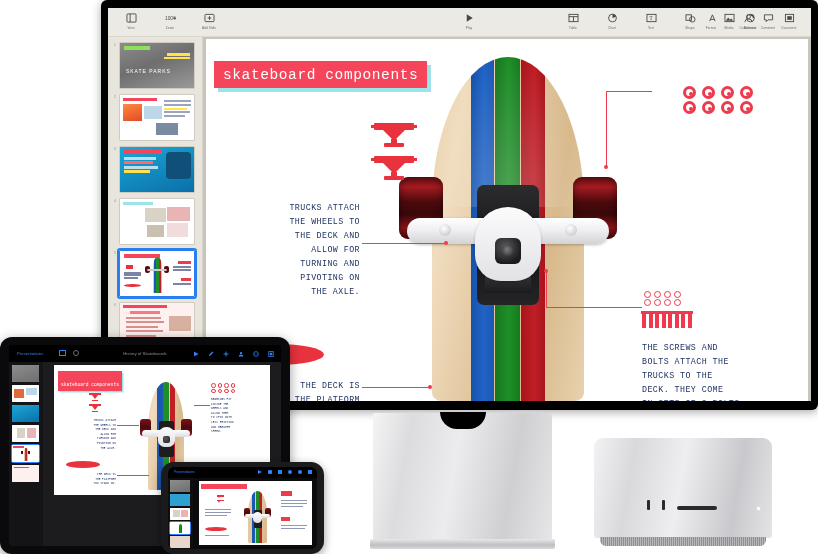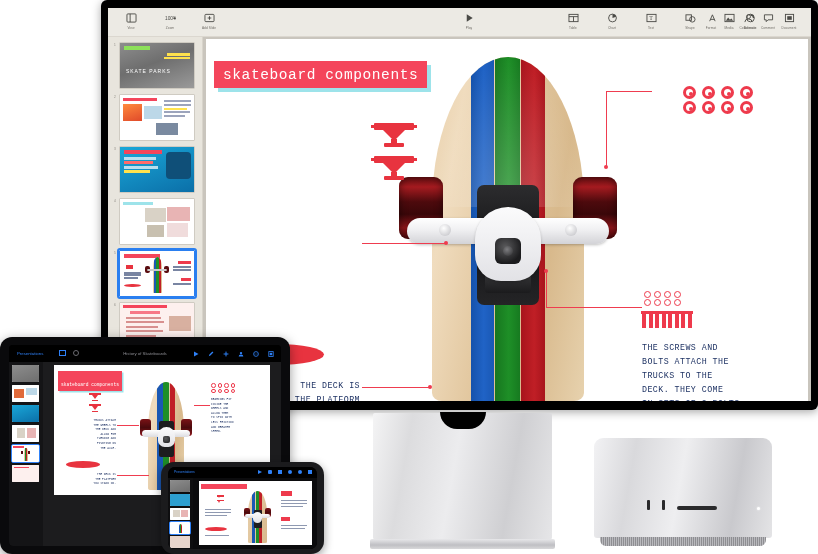--- a/index.html
+++ b/index.html
@@ -662,20 +662,27 @@
           <div class="ln ln-v" style="left:400px; top:52px; height:76px;"></div>
           <div class="dot" style="left:398px; top:126px;"></div>
 
           <div class="ln ln-h" style="left:340px; top:268px; width:96px;"></div>
           <div class="ln ln-v" style="left:340px; top:232px; height:36px;"></div>
           <div class="dot" style="left:338px; top:230px;"></div>
 
           <div class="ln ln-h" style="left:156px; top:348px; width:68px;"></div>
           <div class="dot" style="left:222px; top:346px;"></div>
 
+          <div class="copy copy-trucks">TRUCKS ATTACH
+THE WHEELS TO
+THE DECK AND
+ALLOW FOR
+TURNING AND
+PIVOTING ON
+THE AXLE.</div>
           <div class="copy copy-screws">THE SCREWS AND
 BOLTS ATTACH THE
 TRUCKS TO THE
 DECK. THEY COME
 IN SETS OF 9 BOLTS</div>
           <div class="copy copy-deck">THE DECK IS
 THE PLATFORM
 YOU STAND ON.</div>
 
         </div>

